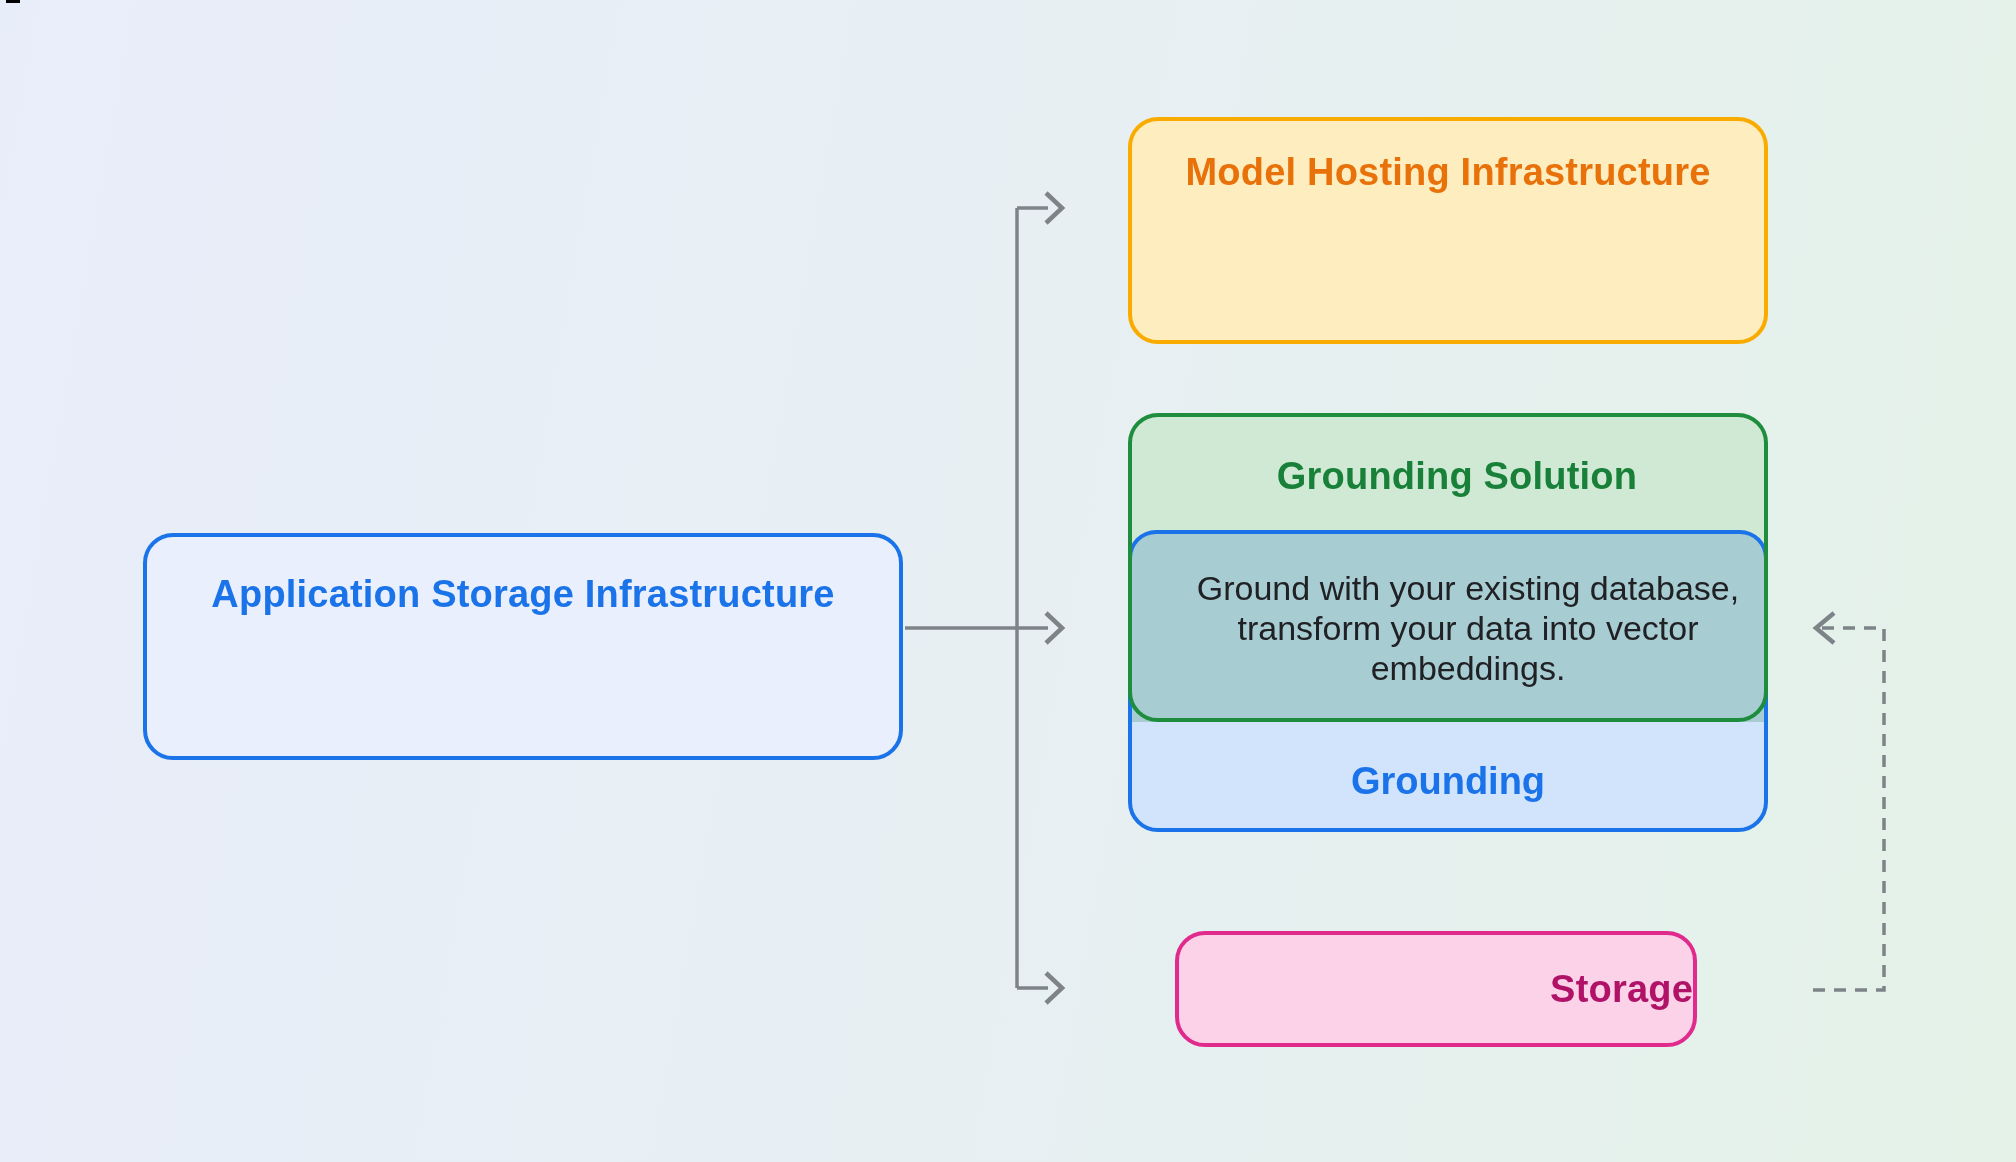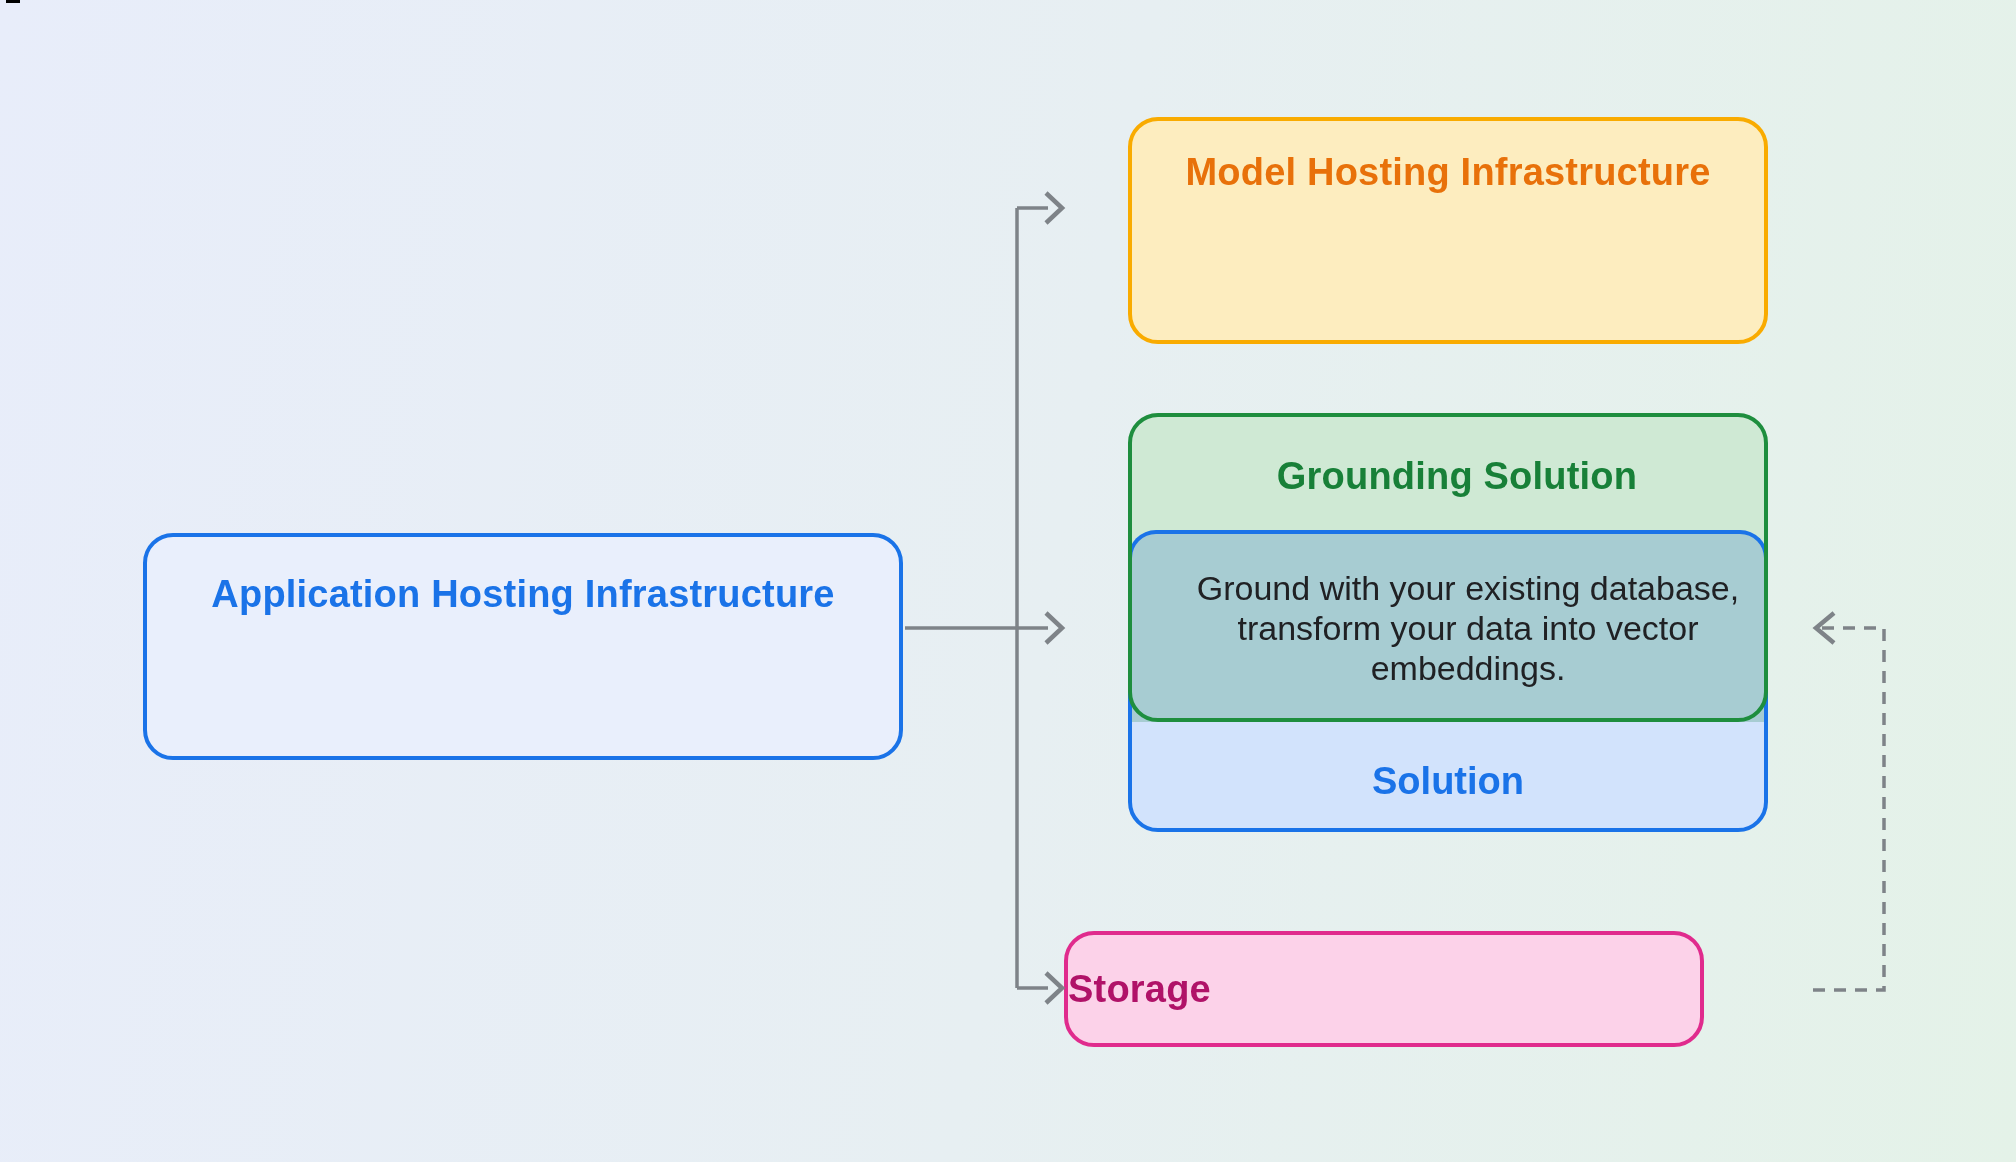--- a/index.html
+++ b/index.html
@@ -96,48 +96,48 @@
   }
   .gs-border {
     left: 1128px; top: 413px; width: 640px; height: 309px;
     background: transparent;
     border: 4px solid var(--c-green-border);
     z-index: 4;
   }
   .gs-border .box-title { margin-top: 36px; color: var(--c-green-text); padding-left: 18px; }
   
   .storage-box {
-    left: 1064px; top: 931px; width: 640px; height: 116px;
+    left: 1175px; top: 931px; width: 522px; height: 116px;
     background: var(--c-pink-fill);
     border: 4px solid var(--c-pink-border);
-    display: flex; align-items: center; justify-content: flex-start;
+    display: flex; align-items: center; justify-content: flex-end;
     z-index: 1;
   }
   .storage-box .box-title { color: var(--c-pink-text); margin: 0; }
   .arrow-layer {
     position: absolute; inset: 0; z-index: 5; pointer-events: none;
   }
 </style>
 </head>
 <body>
 
 <div class="canvas">
 
   <div class="corner-artifact"></div>
 
   <div class="big-box app-box">
-    <span class="box-title">Application Hosting Infrastructure</span>
+    <span class="box-title">Application Storage Infrastructure</span>
   </div>
 
   <div class="big-box model-box">
     <span class="box-title">Model Hosting Infrastructure</span>
   </div>
 
   <div class="big-box db-box">
-    <span class="db-label">Solution</span>
+    <span class="db-label">Grounding</span>
   </div>
 
   <div class="big-box gs-fill"></div>
 
   <div class="big-box teal-box">
     <div class="teal-text">Ground with your existing database, transform your data into vector embeddings.</div>
   </div>
 
   <div class="big-box gs-border">
     <span class="box-title">Grounding Solution</span>

